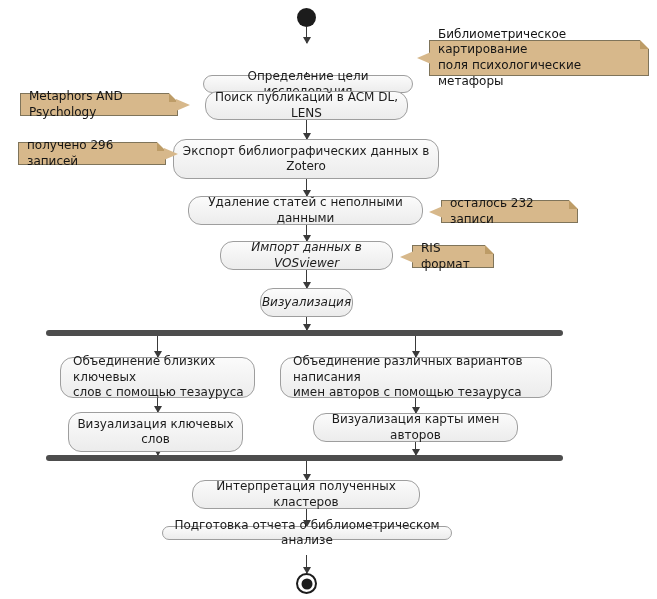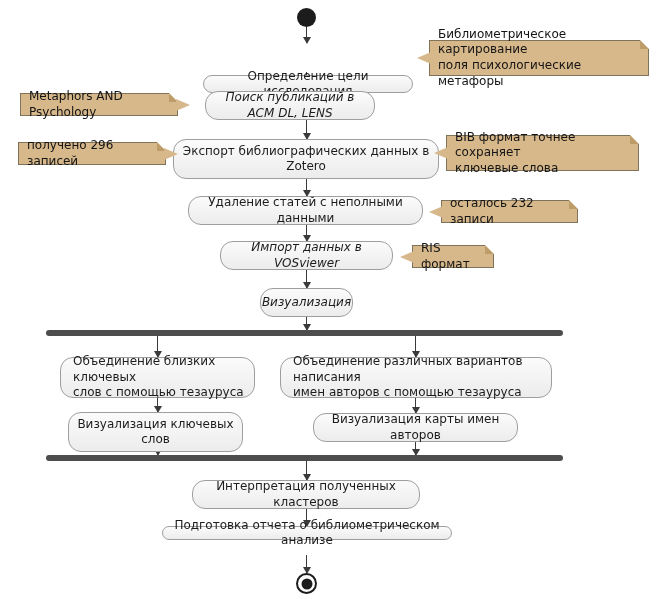--- a/index.html
+++ b/index.html
@@ -143,21 +143,21 @@
   <div class="arrow" style="left:415px; top:442px; height:13px;"></div>
 
   <div class="arrow" style="left:306px; top:461px; height:19px;"></div>
   <div class="arrow" style="left:306px; top:509px; height:17px;"></div>
   <div class="arrow" style="left:306px; top:555px; height:18px;"></div>
 
   <div class="activity" style="left:203px; top:43px;  width:210px; height:18px;margin-top:32px;">
     <span class="label">Определение цели исследования</span>
   </div>
 
-  <div class="activity" style="left:205px; top:91px;  width:170px; height:29px;font-style:italic;">
+  <div class="activity" style="left:205px; top:91px;  width:203px; height:29px;">
     <span class="label">Поиск публикаций в ACM DL, LENS</span>
   </div>
 
   <div class="activity" style="left:173px; top:139px; width:266px; height:40px;">
     <span class="label">Экспорт библиографических данных в Zotero</span>
   </div>
 
   <div class="activity" style="left:188px; top:196px; width:235px; height:29px;">
     <span class="label">Удаление статей с неполными данными</span>
   </div>
@@ -209,25 +209,20 @@
   <div class="note note-left" style="left:20px; top:93px; width:158px; height:23px;">
     <span class="fold"></span>
     <span class="note-text">Metaphors AND Psychology</span>
   </div>
 
   <div class="note note-left" style="left:18px; top:142px; width:148px; height:23px;align-items:center;">
     <span class="fold"></span>
     <span class="note-text">получено 296 записей</span>
   </div>
 
-  <div class="note note-right" style="left:446px; top:135px; width:193px; height:36px;">
-    <span class="fold"></span>
-    <span class="note-text">BIB формат точнее сохраняет
-ключевые слова</span>
-  </div>
 
   <div class="note note-right" style="left:441px; top:200px; width:137px; height:23px;">
     <span class="fold"></span>
     <span class="note-text">осталось 232 записи</span>
   </div>
 
   <div class="note note-right" style="left:412px; top:245px; width:82px; height:23px;">
     <span class="fold"></span>
     <span class="note-text">RIS формат</span>
   </div>

